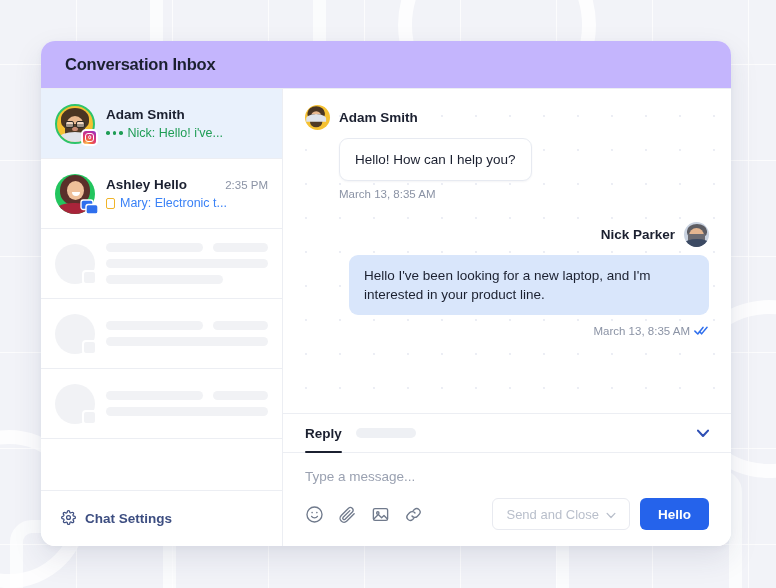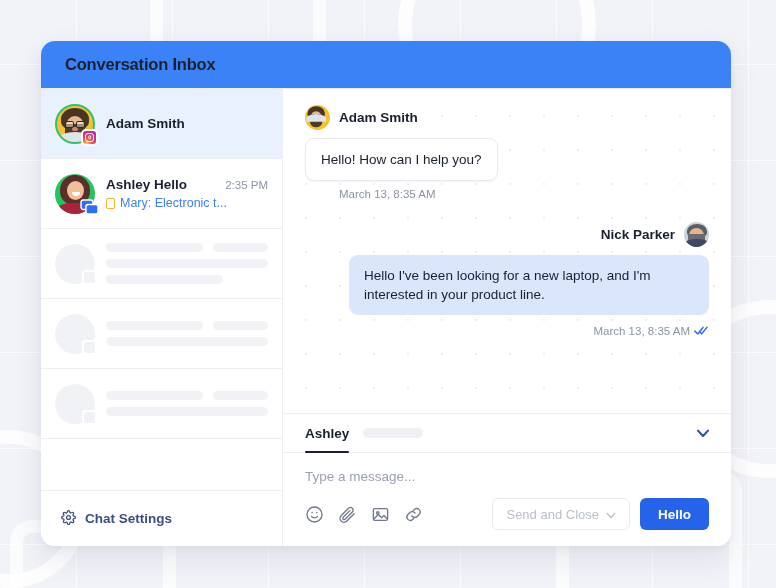--- a/index.html
+++ b/index.html
@@ -61,21 +61,21 @@
     flex-direction: column;
   }
 
   .card-header {
     height: 47px;
     min-height: 47px;
     display: flex;
     align-items: center;
     padding: 0 24px;
     border-bottom: 1px solid #eceef3;
-    background: #3b82f6;
+    background: #c4b5fd;
   }
   .card-title {
     font-size: 16.5px;
     font-weight: bold;
     color: #1b2030;
     letter-spacing: -0.2px;
   }
 
   .card-body {
     flex: 1;
@@ -322,20 +322,21 @@
     padding: 11px 15px;
     font-size: 13.5px;
     line-height: 1.42;
     color: #1b2030;
     border-radius: 9px;
   }
   .bubble.in {
     background: #fff;
     border: 1px solid #e7eaf1;
     box-shadow: 0 1px 2px rgba(30,40,80,0.05);
+    margin-left: 34px;
   }
   .bubble.out {
     background: #d9e6fb;
   }
   .msg-time {
     font-size: 11.5px;
     color: #8b93a5;
     margin-top: 7px;
   }
   .msg-time.left { margin-left: 34px; }
@@ -507,20 +508,28 @@
             </div>
             <div class="badge badge-instagram">
               <div class="ig-cam"></div>
             </div>
           </div>
           <div class="conv-meta">
             <div class="conv-row1">
               <span class="conv-name">Adam Smith</span>
               <span class="conv-time"></span>
             </div>
+            <div class="conv-row2">
+              <span class="typing-dots">
+                  <i></i>
+                  <i></i>
+                  <i></i>
+                </span>
+              <span class="conv-preview green">Nick: Hello! i've...</span>
+            </div>
           </div>
         </div>
 
         <div class="conv-item">
           <div class="avatar-wrap">
             <div class="avatar green-bg">
               <div class="face face-ashley">
                 <div class="hair"></div>
                 <div class="skin"></div>
                 <div class="smile"></div>
@@ -636,21 +645,21 @@
               <svg width="15" height="11" viewBox="0 0 17 11" fill="none" stroke="#2f6fed" stroke-width="1.7" stroke-linecap="round" stroke-linejoin="round">
                 <path d="M1 6.2 L4.3 9.5 L10.2 2"></path>
                 <path d="M6.2 6.6 L8.6 9.3 L14.8 1.8"></path>
               </svg>
             </span>
           </div>
         </div>
       </div>
 
       <div class="reply-tabs">
-        <div class="tab active">Ashley</div>
+        <div class="tab active">Reply</div>
         <div class="tab-skeleton"></div>
         <div class="canned">
           <span>
             <svg width="12" height="9" viewBox="0 0 12 9" fill="none" stroke="#2f50b5" stroke-width="2.1" stroke-linecap="round" stroke-linejoin="round">
               <path d="M1 1.6 L6 7 L11 1.6"></path>
             </svg>
           </span>
         </div>
       </div>
 

